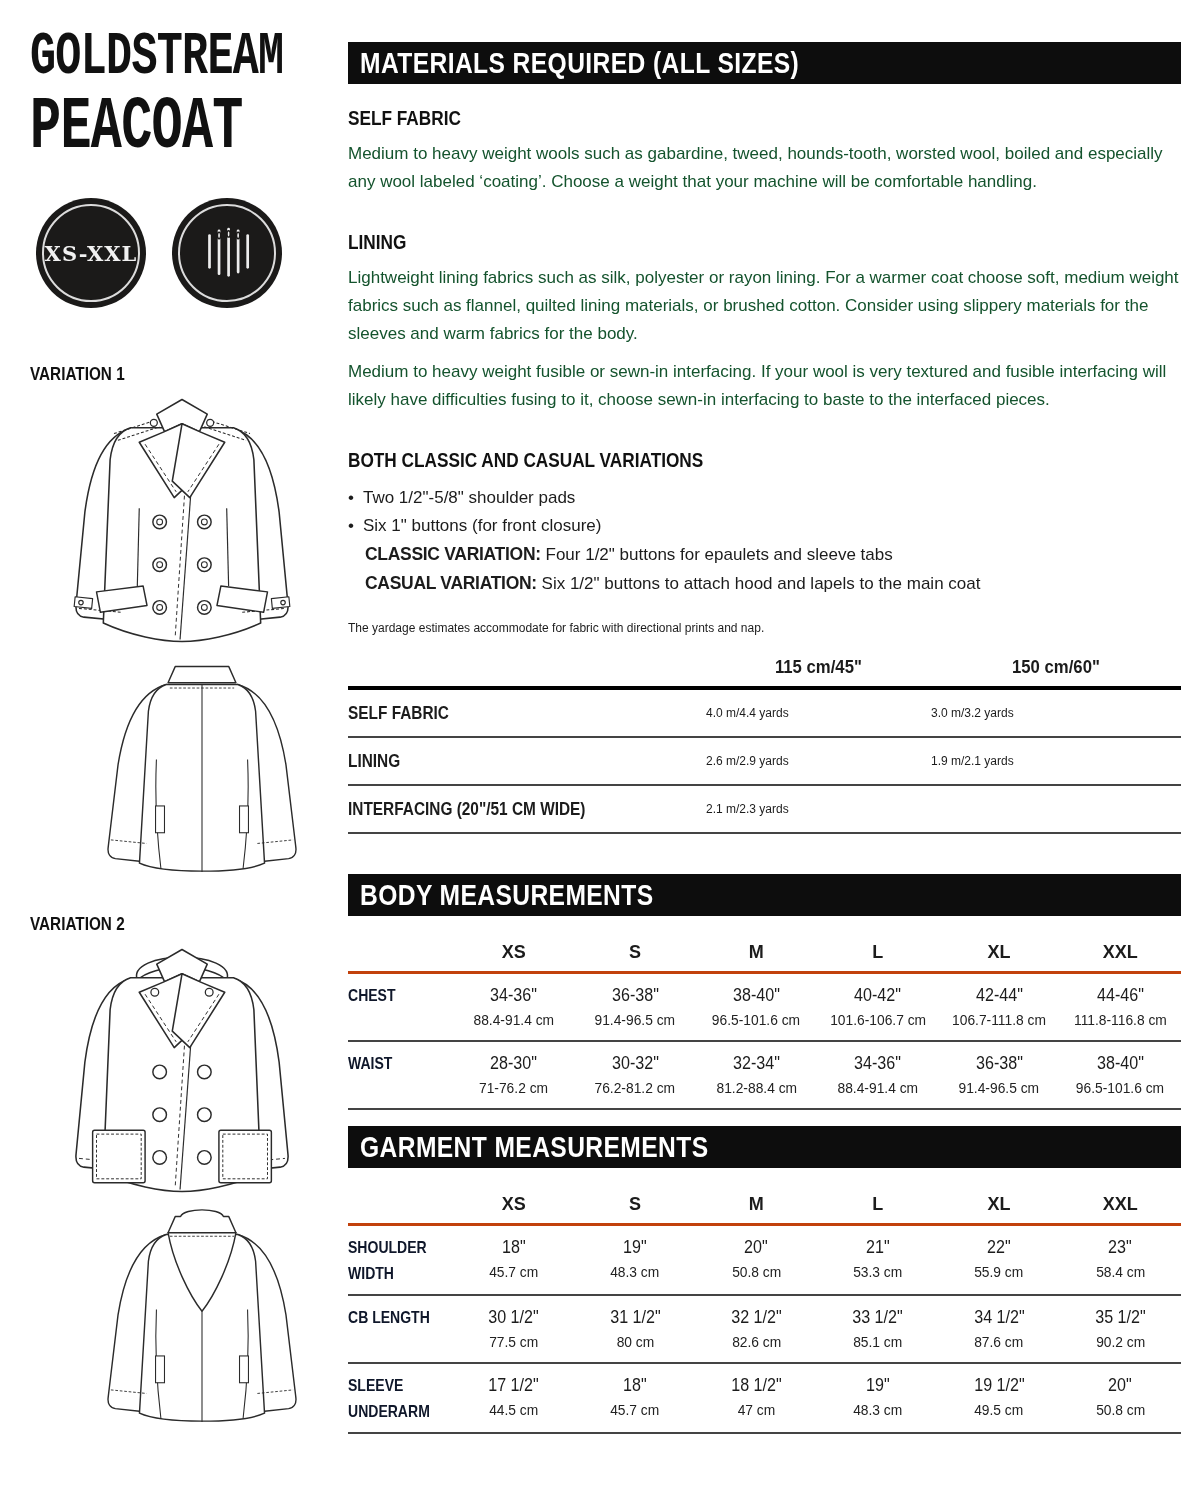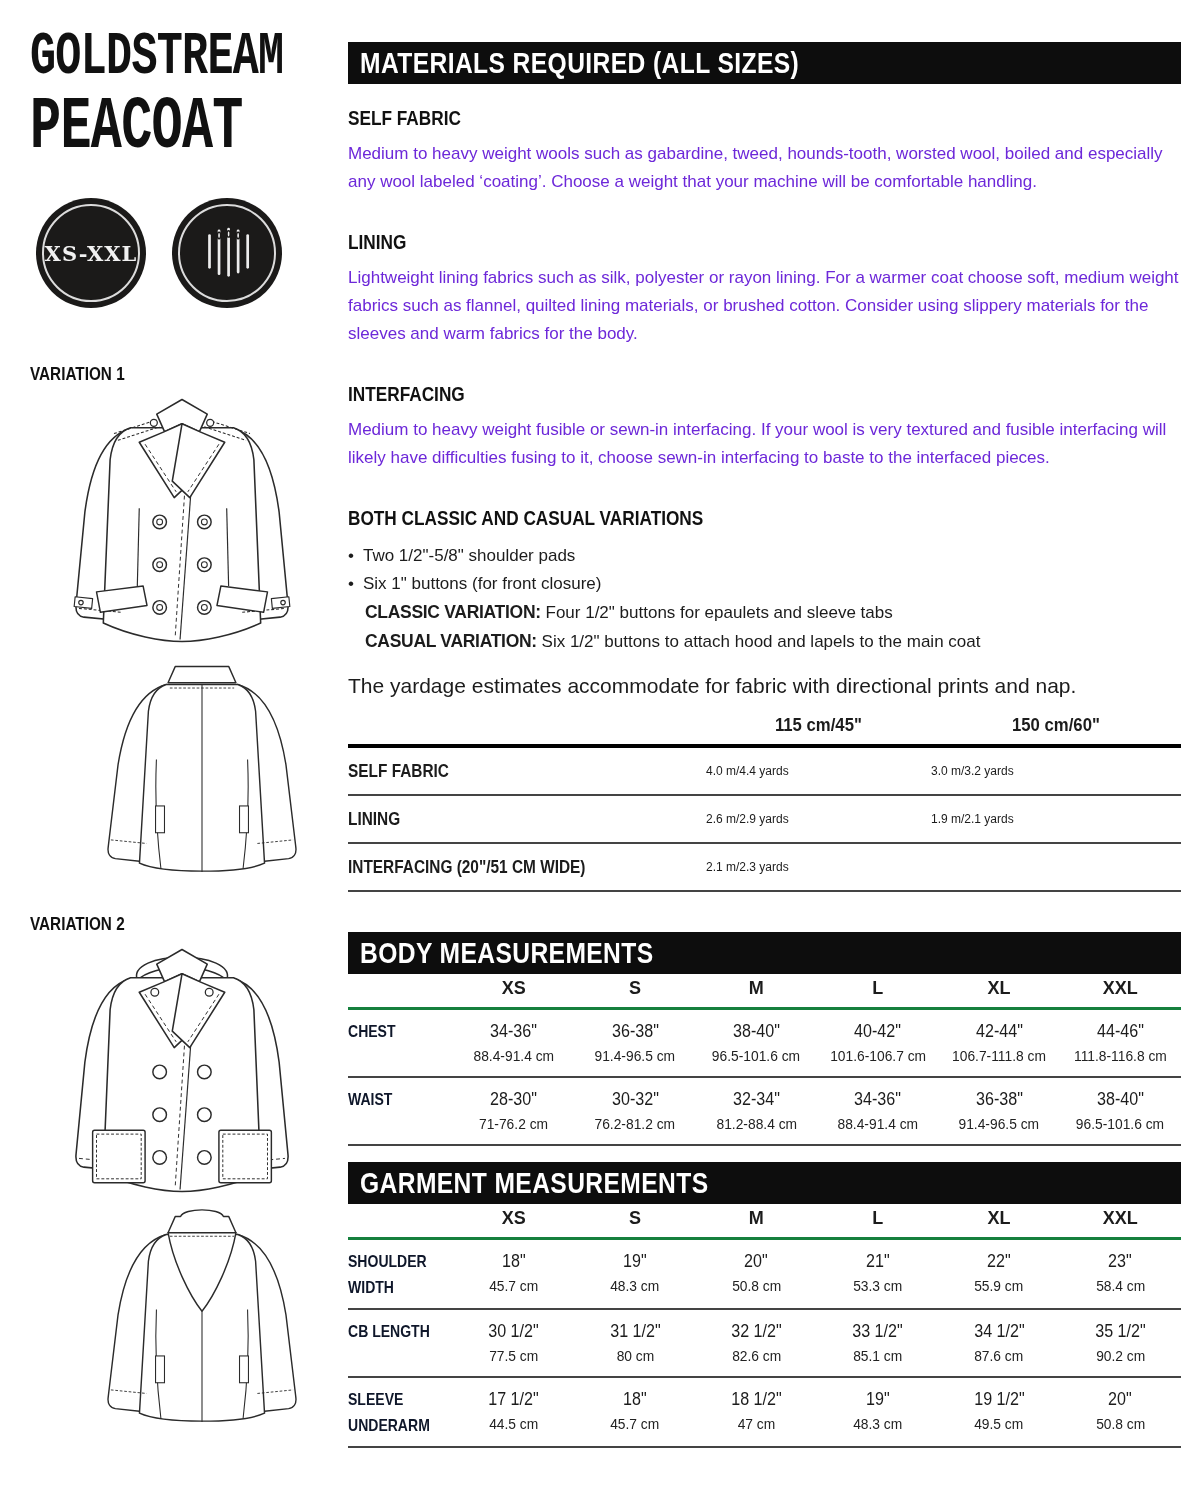--- a/index.html
+++ b/index.html
@@ -40,45 +40,45 @@
   .black-bar { height:42px; background:#0d0d0d; color:#fff; display:flex; align-items:center;
                padding:0 12px; }
   .black-bar span { font-weight:bold; font-size:30px; letter-spacing:0.5px;
                     transform:scaleX(0.82); transform-origin:0 50%; white-space:nowrap; display:inline-block; }
   .bar2 { margin-top:40px; } .bar3 { margin-top:16px; }
 
   h3.sec { font-size:21px; font-weight:bold; color:#111; margin-top:34px; }
   h3.sec span { display:inline-block; transform:scaleX(0.82); transform-origin:0 50%; white-space:nowrap; }
   h3.first { margin-top:22px; }
 
-  p.body-text { font-size:17px; line-height:28px; color:#6d28d9; margin-top:10px; }
+  p.body-text { font-size:17px; line-height:28px; color:#14532d; margin-top:10px; }
 
   .mat-list { list-style:none; margin-top:12px; }
   .mat-list li { display:flex; gap:9px; font-size:17px; line-height:28px; }
   .mat-list li::before { content:"\2022"; font-size:17px; }
   .subline { padding-left:17px; font-size:17px; line-height:28px; }
   .subline b { font-size:17.5px; letter-spacing:-0.3px; }
 
-  p.note { font-size:21px; line-height:28px; margin-top:16px; }
+  p.note { font-size:12px; line-height:28px; margin-top:16px; }
 
   
   .ytable { margin-top:14px; }
   .yhead { display:grid; grid-template-columns:1fr 225px 250px; padding-bottom:8px;
            border-bottom:4px solid #000; }
   .ycol { text-align:center; font-weight:bold; font-size:19px; }
   .ycol span, .yrow .ylab span { display:inline-block; transform:scaleX(0.88); transform-origin:50% 50%; white-space:nowrap; }
   .yrow { display:grid; grid-template-columns:1fr 225px 250px; align-items:center; height:48px;
           border-bottom:2px solid #444; }
   .yrow .ylab { font-weight:bold; font-size:17.5px; }
   .yrow .ylab span { transform-origin:0 50%; }
   .yval { text-align:left; font-size:12px; }
 
   
-  .msizes { display:grid; grid-template-columns:105px repeat(6,1fr); padding:4px 0 8px;
-            border-bottom:3px solid #15803d; }
+  .msizes { display:grid; grid-template-columns:105px repeat(6,1fr); padding:26px 0 8px;
+            border-bottom:3px solid #c2410c; }
   .msizes .sz { text-align:center; font-weight:bold; font-size:18px; }
   .mrow { display:grid; grid-template-columns:105px repeat(6,1fr); padding:8px 0;
           border-bottom:2px solid #444; }
   .mlabel { font-weight:bold; font-size:16.5px; line-height:26px; color:#0f172a; }
   .mlabel div { transform:scaleX(0.85); transform-origin:0 50%; white-space:nowrap; }
   .mcell { text-align:center; }
   .mcell .in { font-size:17.5px; line-height:26px; }
   .mcell .cm { font-size:15px;  line-height:24px; color:#222; }
   .mcell span { display:inline-block; transform:scaleX(0.92); transform-origin:50% 50%; white-space:nowrap; }
 </style>
@@ -296,23 +296,20 @@
     <h3 class="sec first">
       <span>SELF FABRIC</span>
     </h3>
     <p class="body-text">Medium to heavy weight wools such as gabardine, tweed, hounds-tooth, worsted wool, boiled and especially any wool labeled ‘coating’. Choose a weight that your machine will be comfortable handling.</p>
 
     <h3 class="sec">
       <span>LINING</span>
     </h3>
     <p class="body-text">Lightweight lining fabrics such as silk, polyester or rayon lining. For a warmer coat choose soft, medium weight fabrics such as flannel, quilted lining materials, or brushed cotton. Consider using slippery materials for the sleeves and warm fabrics for the body.</p>
 
-    <h3 class="sec">
-      <span>INTERFACING</span>
-    </h3>
     <p class="body-text">Medium to heavy weight fusible or sewn-in interfacing. If your wool is very textured and fusible interfacing will likely have difficulties fusing to it, choose sewn-in interfacing to baste to the interfaced pieces.</p>
 
     <h3 class="sec">
       <span>BOTH CLASSIC AND CASUAL VARIATIONS</span>
     </h3>
     <ul class="mat-list">
       <li>
         <span>Two 1/2"-5/8" shoulder pads</span>
       </li>
       <li>

